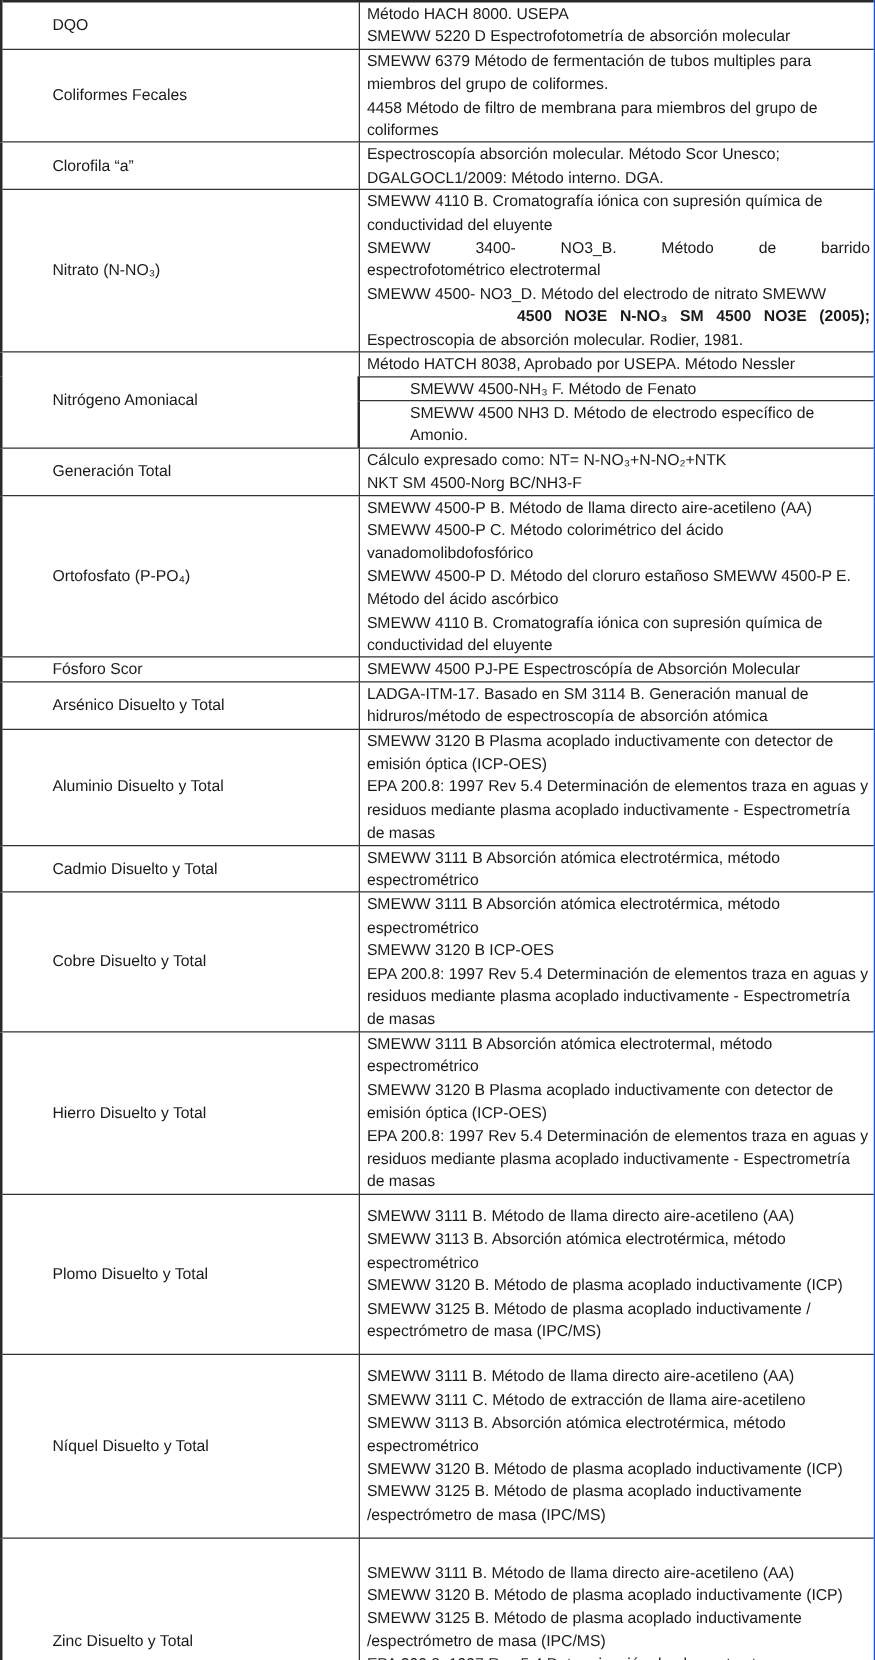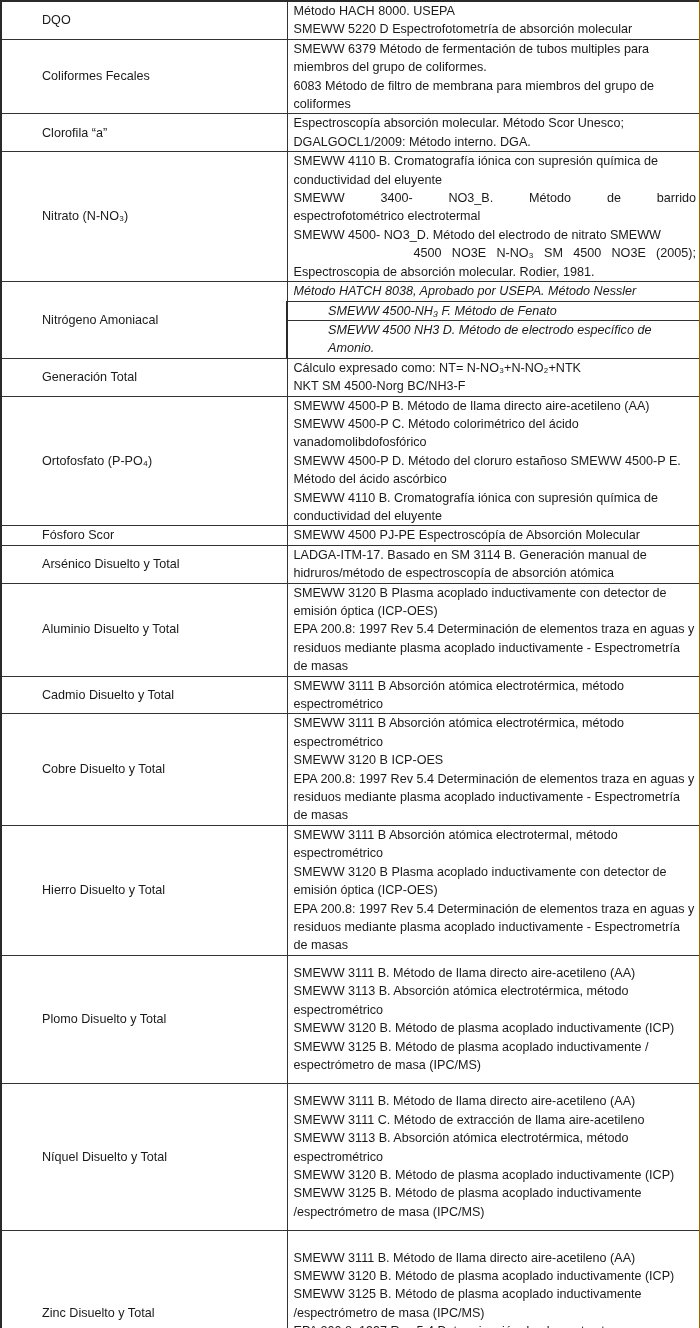--- a/index.html
+++ b/index.html
@@ -19,27 +19,27 @@
       border-bottom: 2px solid #2a2a2a;
     }
     table.methods col.c1 { width: 286px; }
     table.methods col.c2 { width: 413px; }
     table.methods td {
       border: 1px solid #333;
       vertical-align: middle;
       padding: 0 3px 0 6px;
     }
     table.methods tr > td:first-child { border-left: 2px solid #2a2a2a; padding-left: 40px; }
-    table.methods tr > td:last-child { border-right: 2px solid #a16207; margin-left: 48px; }
+    table.methods tr > td:last-child { border-right: 2px solid #1d4ed8; margin-left: 48px; }
     td.param { padding-left: 6px; }
     td.method { padding: 0 4px 0 4px; }
     td.method .line { display: block; white-space: normal; }
     td.method .justify { text-align: justify; text-align-last: justify; }
-    td.method .indent { padding-left: 120px; text-align: justify; text-align-last: justify; }
-    td.sub { padding: 0 4px; font-style: italic; }
+    td.method .indent { padding-left: 120px; text-align: justify; text-align-last: justify; font-weight: bold; }
+    td.sub { padding: 0 4px; }
   </style>
 </head>
 <body>
 
 <div class="doc">
   <table class="methods">
     <colgroup>
         <col class="c1">
         <col class="c2">
       </colgroup>
@@ -50,21 +50,21 @@
         <td class="method">
           <span class="line">Método HACH 8000. USEPA</span>
           <span class="line">SMEWW 5220 D Espectrofotometría de absorción molecular</span>
         </td>
       </tr>
 
       <tr style="height:74px">
         <td class="param">Coliformes Fecales</td>
         <td class="method">
           <span class="line">SMEWW 6379 Método de fermentación de tubos multiples para miembros del grupo de coliformes.</span>
-          <span class="line">6083 Método de filtro de membrana para miembros del grupo de coliformes</span>
+          <span class="line">4458 Método de filtro de membrana para miembros del grupo de coliformes</span>
         </td>
       </tr>
 
       <tr style="height:37px">
         <td class="param">Clorofila “a”</td>
         <td class="method">
           <span class="line">Espectroscopía absorción molecular. Método Scor Unesco; DGALGOCL1/2009: Método interno. DGA.</span>
         </td>
       </tr>
 

